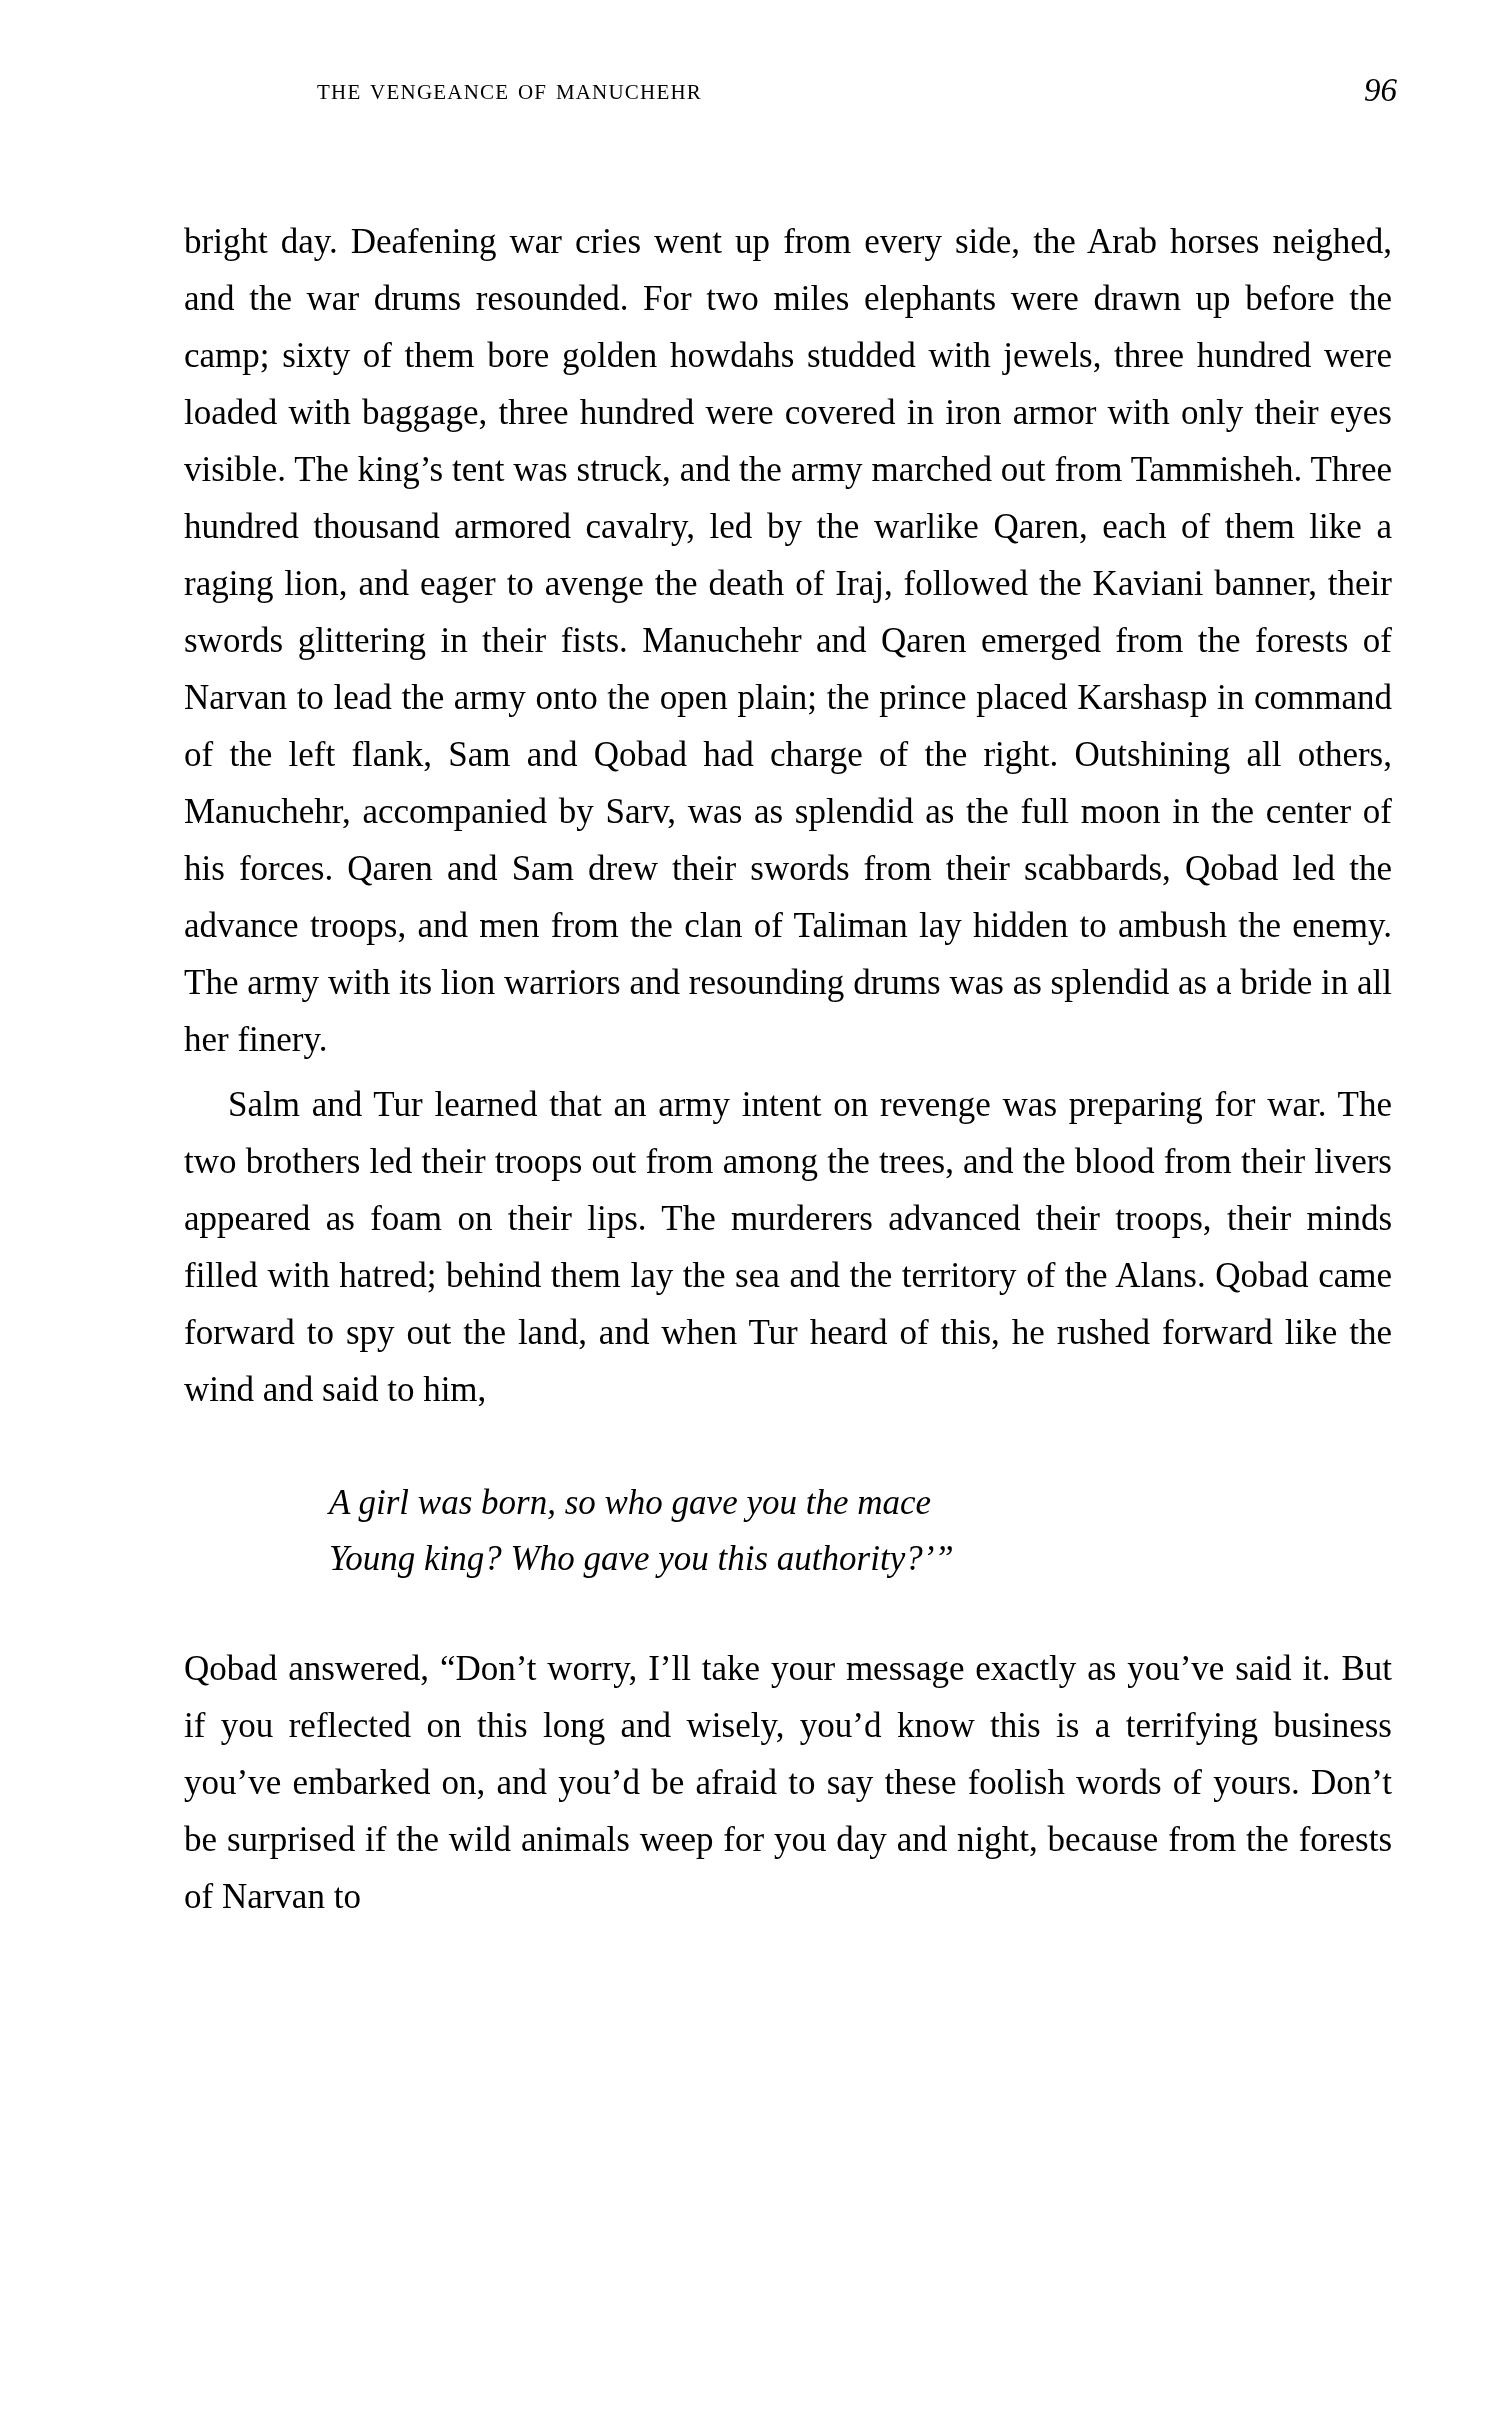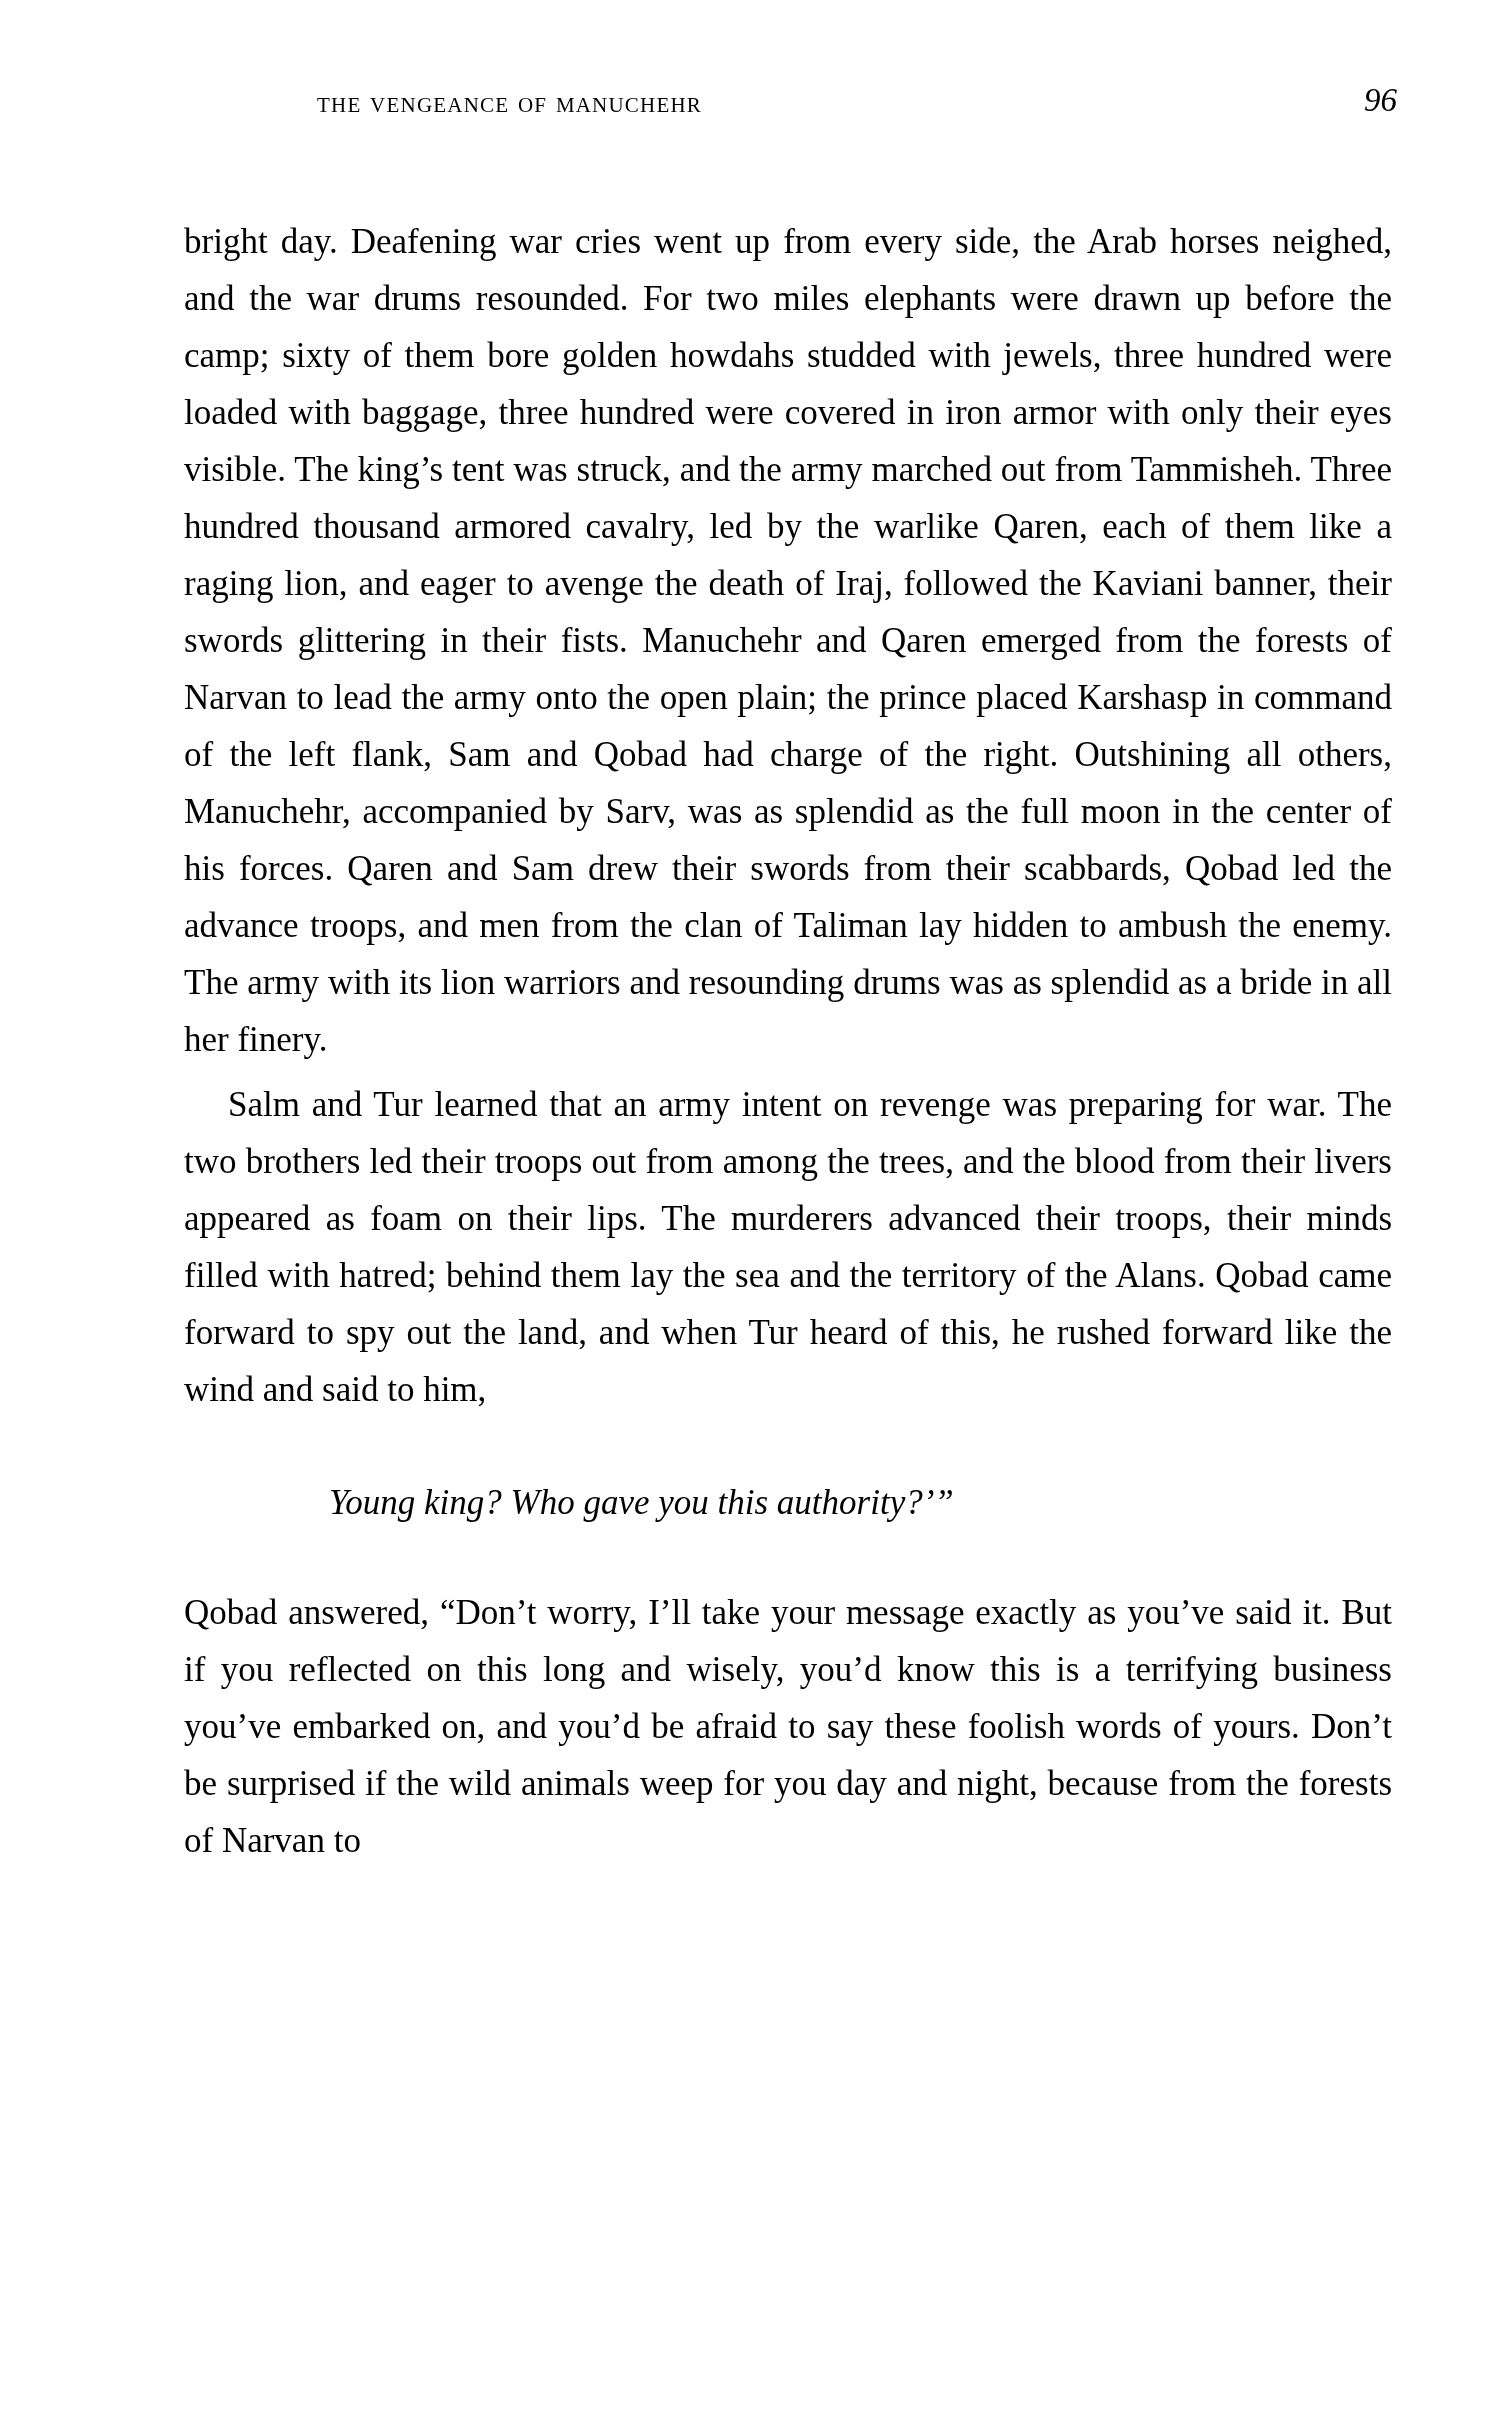--- a/index.html
+++ b/index.html
@@ -21,21 +21,21 @@
   }
 
   
   .running-head {
     position: absolute;
     left: 176px;
     right: 109px;
     top: 72px;
     height: 47px;
     display: flex;
-    align-items: flex-end;
+    align-items: flex-start;
     justify-content: space-between;
   }
 
   .running-head-title {
     font-size: 30px;
     letter-spacing: 1.2px;
     font-variant: small-caps;
     text-transform: lowercase;
     white-space: nowrap;
     padding-left: 141px;
@@ -97,20 +97,21 @@
     <div class="page-number">96</div>
   </div>
 
   <div class="textblock">
 
     <p class="body">bright day. Deafening war cries went up from every side, the Arab horses neighed, and the war drums resounded. For two miles elephants were drawn up before the camp; sixty of them bore golden howdahs studded with jewels, three hundred were loaded with baggage, three hundred were covered in iron armor with only their eyes visible. The king’s tent was struck, and the army marched out from Tammisheh. Three hundred thousand armored cavalry, led by the warlike Qaren, each of them like a raging lion, and eager to avenge the death of Iraj, followed the Kaviani banner, their swords glittering in their fists. Manuchehr and Qaren emerged from the forests of Narvan to lead the army onto the open plain; the prince placed Karshasp in command of the left flank, Sam and Qobad had charge of the right. Outshining all others, Manuchehr, accompanied by Sarv, was as splendid as the full moon in the center of his forces. Qaren and Sam drew their swords from their scabbards, Qobad led the advance troops, and men from the clan of Taliman lay hidden to ambush the enemy. The army with its lion warriors and resounding drums was as splendid as a bride in all her finery.</p>
 
     <p class="body indent">Salm and Tur learned that an army intent on revenge was preparing for war. The two brothers led their troops out from among the trees, and the blood from their livers appeared as foam on their lips. The murderers advanced their troops, their minds filled with hatred; behind them lay the sea and the territory of the Alans. Qobad came forward to spy out the land, and when Tur heard of this, he rushed forward like the wind and said to him,</p>
 
     <div class="verse">
+      <div class="verse-line">A girl was born, so who gave you the mace</div>
       <div class="verse-line">Young king? Who gave you this authority?’”</div>
     </div>
 
     <p class="body">Qobad answered, “Don’t worry, I’ll take your message exactly as you’ve said it. But if you reflected on this long and wisely, you’d know this is a terrifying business you’ve embarked on, and you’d be afraid to say these foolish words of yours. Don’t be surprised if the wild animals weep for you day and night, because from the forests of Narvan to</p>
 
   </div>
 
 </div>
 
 

